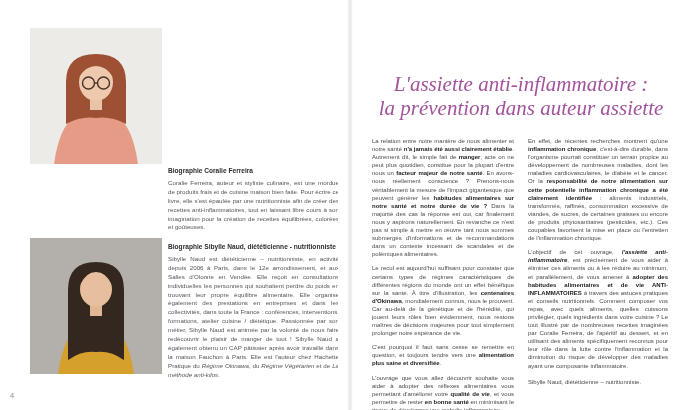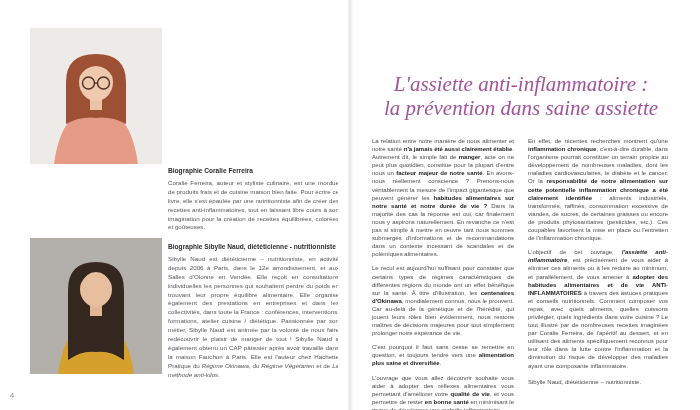--- a/index.html
+++ b/index.html
@@ -107,21 +107,21 @@
         </div>
     </div>
 
     <div class="pagenum pn-left">4</div>
   </section>
 
   <section class="page right">
 
     <h1 class="title">
       <span class="tl">L'assiette anti-inflammatoire :</span>
-      <span class="tl">la prévention dans saine assiette</span>
+      <span class="tl">la prévention dans auteur assiette</span>
     </h1>
 
     <div class="col" id="col1">
         <p><span>La relation entre notre manière de nous alimenter et notre santé </span><span class="b">n'a jamais été aussi clairement établie</span><span>. Autrement dit, le simple fait de </span><span class="b">manger</span><span>, acte on ne peut plus quotidien, constitue pour la plupart d'entre nous un </span><span class="b">facteur majeur de notre santé</span><span>. En avons-nous réellement conscience ? Prenons-nous véritablement la mesure de l'impact gigantesque que peuvent générer les </span><span class="b">habitudes alimentaires sur notre santé et notre durée de vie ?</span><span> Dans la majorité des cas la réponse est oui, car finalement nous y aspirons naturellement. En revanche ce n'est pas si simple à mettre en œuvre tant nous sommes submergés d'informations et de recommandations dans un contexte incessant de scandales et de polémiques alimentaires.</span></p>
         <p><span>Le recul est aujourd'hui suffisant pour constater que certains types de régimes caractéristiques de différentes régions du monde ont un effet bénéfique sur la santé. À titre d'illustration, les </span><span class="b">centenaires d'Okinawa</span><span>, mondialement connus, nous le prouvent. Car au-delà de la génétique et de l'hérédité, qui jouent leurs rôles bien évidemment, nous restons maîtres de décisions majeures pour tout simplement prolonger notre espérance de vie.</span></p>
         <p><span>C'est pourquoi il faut sans cesse se remettre en question, et toujours tendre vers une </span><span class="b">alimentation plus saine et diversifiée</span><span>.</span></p>
         <p><span>L'ouvrage que vous allez découvrir souhaite vous aider à adopter des réflexes alimentaires vous permettant d'améliorer votre </span><span class="b">qualité de vie</span><span>, et vous permettre de rester </span><span class="b">en bonne santé</span><span> en minimisant le risque de développer une maladie inflammatoire.</span></p>
       </div>
 
     <div class="col" id="col2">

